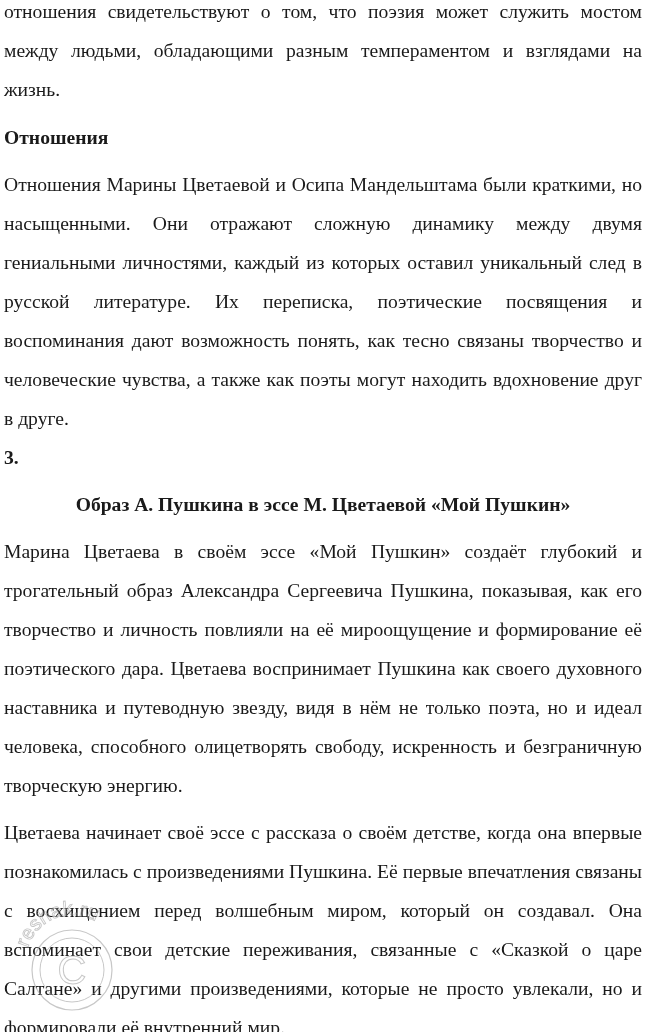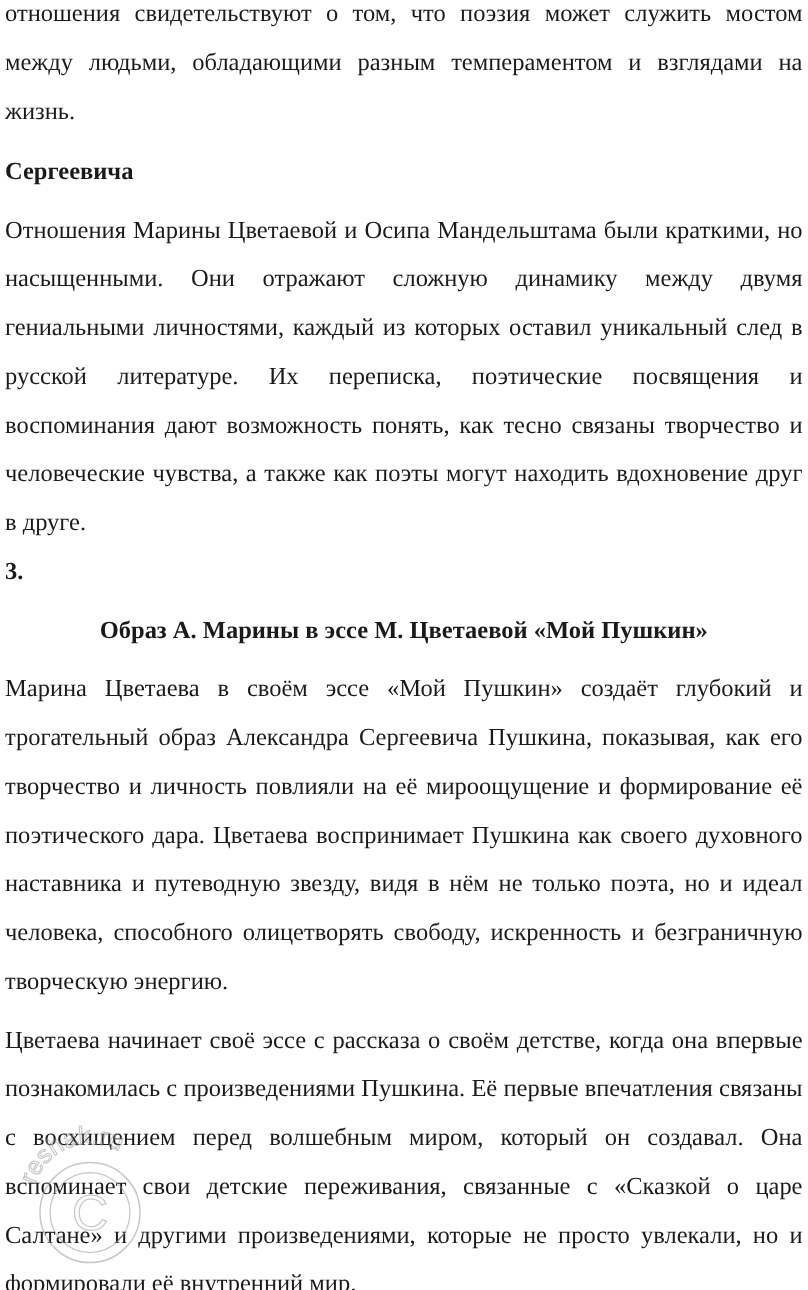--- a/index.html
+++ b/index.html
@@ -53,27 +53,27 @@
       pointer-events: none;
       opacity: 0.55;
     }
   </style>
 </head>
 <body>
 
 <div class="page">
   <p class="first-line">отношения свидетельствуют о том, что поэзия может служить мостом между людьми, обладающими разным темпераментом и взглядами на жизнь.</p>
 
-  <div class="h-left gap-top">Сергеевича</div>
+  <div class="h-left gap-top">Отношения</div>
 
   <p class="gap-sm">Отношения Марины Цветаевой и Осипа Мандельштама были краткими, но насыщенными. Они отражают сложную динамику между двумя гениальными личностями, каждый из которых оставил уникальный след в русской литературе. Их переписка, поэтические посвящения и воспоминания дают возможность понять, как тесно связаны творчество и человеческие чувства, а также как поэты могут находить вдохновение друг в друге.</p>
 
   <div class="h-left">3.</div>
 
-  <div class="h-center gap-sm">Образ А. Марины в эссе М. Цветаевой «Мой Пушкин»</div>
+  <div class="h-center gap-sm">Образ А. Пушкина в эссе М. Цветаевой «Мой Пушкин»</div>
 
   <p class="gap-sm">Марина Цветаева в своём эссе «Мой Пушкин» создаёт глубокий и трогательный образ Александра Сергеевича Пушкина, показывая, как его творчество и личность повлияли на её мироощущение и формирование её поэтического дара. Цветаева воспринимает Пушкина как своего духовного наставника и путеводную звезду, видя в нём не только поэта, но и идеал человека, способного олицетворять свободу, искренность и безграничную творческую энергию.</p>
 
 
   <p class="gap-sm">Цветаева начинает своё эссе с рассказа о своём детстве, когда она впервые познакомилась с произведениями Пушкина. Её первые впечатления связаны с восхищением перед волшебным миром, который он создавал. Она вспоминает свои детские переживания, связанные с «Сказкой о царе Салтане» и другими произведениями, которые не просто увлекали, но и формировали её внутренний мир.</p>
 </div>
 
 <div class="watermark">
   <svg width="140" height="140" viewBox="0 0 140 140">
     <circle cx="62" cy="82" r="40" fill="none" stroke="#9a9a9a" stroke-width="1.2"></circle>

